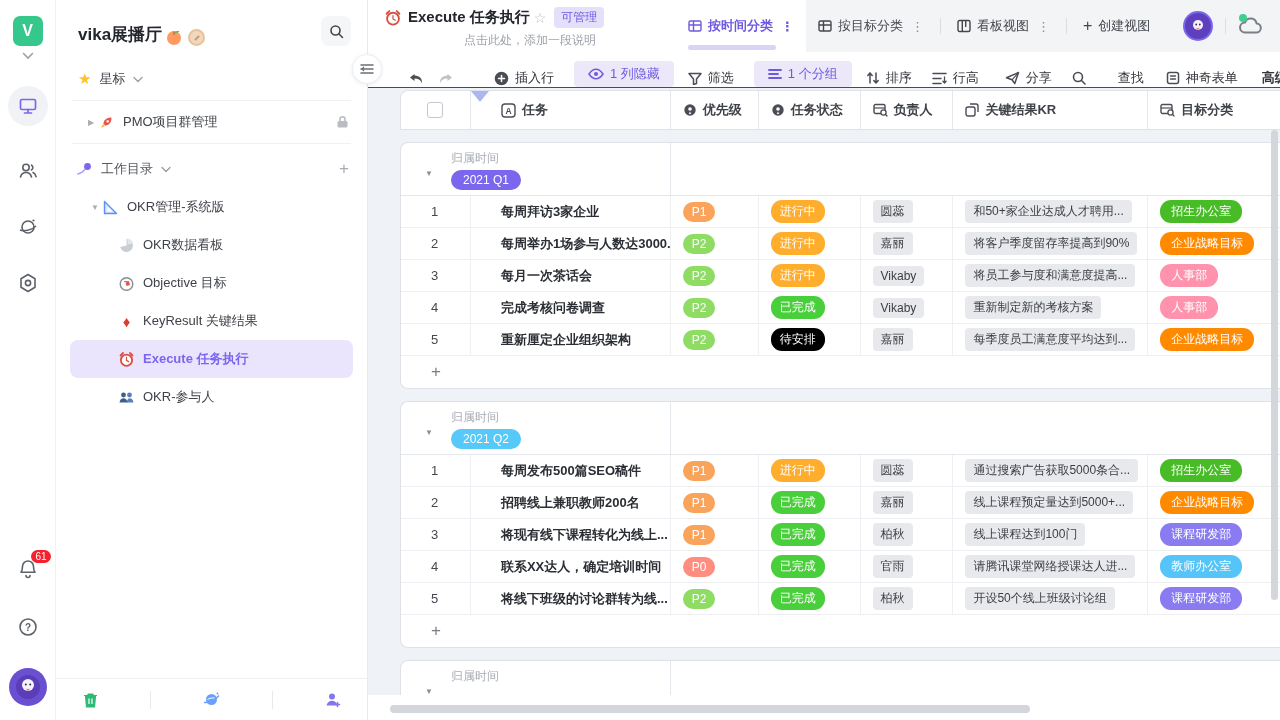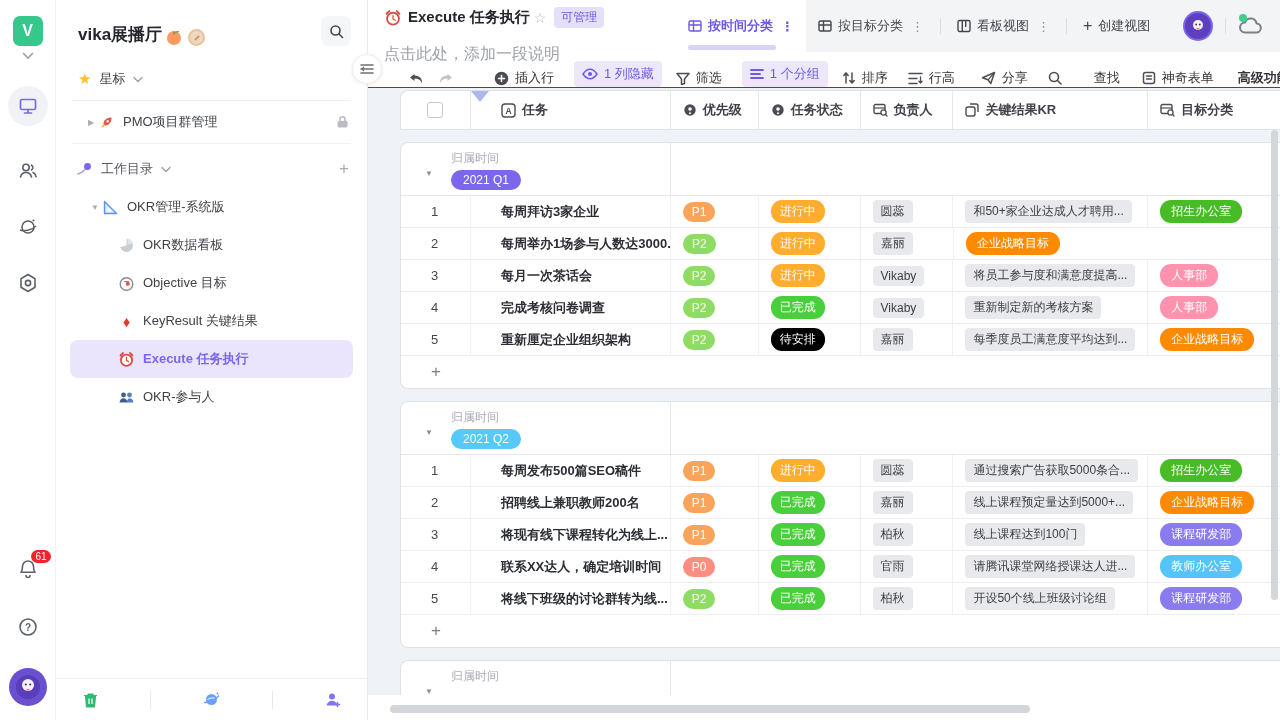--- a/index.html
+++ b/index.html
@@ -55,38 +55,38 @@
   .sb-footer .fbtn { cursor:pointer; }
 
   
   .main { position:absolute; left:368px; top:0; right:0; height:720px; background:#fff; }
   .doc-header { height:52px; display:flex; }
   .dh-left { width:308px; padding:7px 0 0 16px; }
   .dh-title-row { display:flex; align-items:center; }
   .dh-title { font-size:15px; font-weight:bold; color:#23262d; margin-left:6px; }
   .dh-star { color:#b9bcc2; font-size:14px; margin-left:4px; cursor:pointer; }
   .perm-badge { margin-left:8px; background:#e5e0fa; color:#6e5ae0; font-size:12px; border-radius:4px; padding:2px 7px; }
-  .dh-sub { font-size:16px; color:#9da1a9; margin-top:16px; cursor:text; }
+  .dh-sub { font-size:12px; color:#9da1a9; margin-top:4px; cursor:text;text-align:center; }
   .tabstrip { flex:1; background:#f3f4f6; display:flex; align-items:center; }
   .tab { display:flex; align-items:center; gap:6px; height:52px; padding:0 12px; font-size:13px; color:#43464d; cursor:pointer; position:relative; }
   .tab .more { color:#8a8e96; font-size:13px; margin-left:2px; cursor:pointer; }
   .tab.active { background:#fff; color:#6e5ae0; font-weight:bold; }
   .tab.active .more { color:#6e5ae0; }
   .tab.active::after { content:""; position:absolute; left:12px; right:30px; bottom:2px; height:5px; border-radius:3px; background:#d9d3f8; }
   .tab-div { width:1px; height:16px; background:#dadde2; margin:0 4px; }
   .strip-right { margin-left:auto; display:flex; align-items:center; gap:12px; padding-right:16px; }
   .top-avatar { width:30px; height:30px; border-radius:50%; background:#5e3fbe; border:2px solid #7b67ee;
     display:flex; align-items:center; justify-content:center; cursor:pointer; }
   .cloud-wrap { position:relative; cursor:pointer; }
   .cloud-dot { position:absolute; left:1px; top:-2px; width:8px; height:8px; border-radius:50%; background:#3ecf8e; }
 
   
   .toolbar { height:36px; border-bottom:1px solid #b91c1c; display:flex; align-items:flex-end; padding:0 16px 0 40px; font-size:13px; color:#33353b; }
   .tb-item { display:flex; align-items:center; gap:6px; margin-right:20px; cursor:pointer; white-space:nowrap; }
-  .tb-item.hl { background:#ece8fa; color:#6e5ae0; border-radius:4px; padding:4px 8px; margin-right:14px; }
+  .tb-item.hl { background:#ece8fa; color:#6e5ae0; border-radius:4px; padding:4px 14px; margin-right:14px; }
   .tb-div { width:1px; height:16px; background:#e3e5e9; margin:0 18px 0 2px; }
   .tb-right { margin-left:auto; display:flex; align-items:center; gap:22px; }
   .tb-bold { font-weight:bold; }
   .collapse-btn { position:absolute; left:-16px; top:54px; width:30px; height:30px; border-radius:50%;
     background:#fff; border:1px solid #eceef1; box-shadow:0 1px 4px rgba(0,0,0,.08);
     display:flex; align-items:center; justify-content:center; color:#6b6f76; z-index:40; cursor:pointer; }
 
   
   .content { position:absolute; top:88px; left:0; right:0; bottom:0; background:#eff2f6; padding-left:32px; overflow:hidden; }
   .thead { margin-top:2px; height:40px; width:880px; background:#fff; border:1px solid #dee1e6; border-right:none;
@@ -578,20 +578,23 @@
               </div>
     <div class="cell c2">
                 <span class="pill pri" style="background: rgb(142, 220, 100);">P2</span>
               </div>
     <div class="cell c3">
                 <span class="pill status" style="background: rgb(255, 173, 45);">进行中</span>
               </div>
     <div class="cell c4">
                 <span class="gtag owner">嘉丽</span>
               </div>
+    <div class="cell c5">
+                <span class="gtag kr">将客户季度留存率提高到90%</span>
+              </div>
     <div class="cell c6">
                 <span class="pill cat" style="background: rgb(255, 138, 0);">企业战略目标</span>
               </div>
   </div>
 
   <div class="trow">
     <div class="cell c0">
                 <span class="rownum">3</span>
               </div>
     <div class="cell c1">

